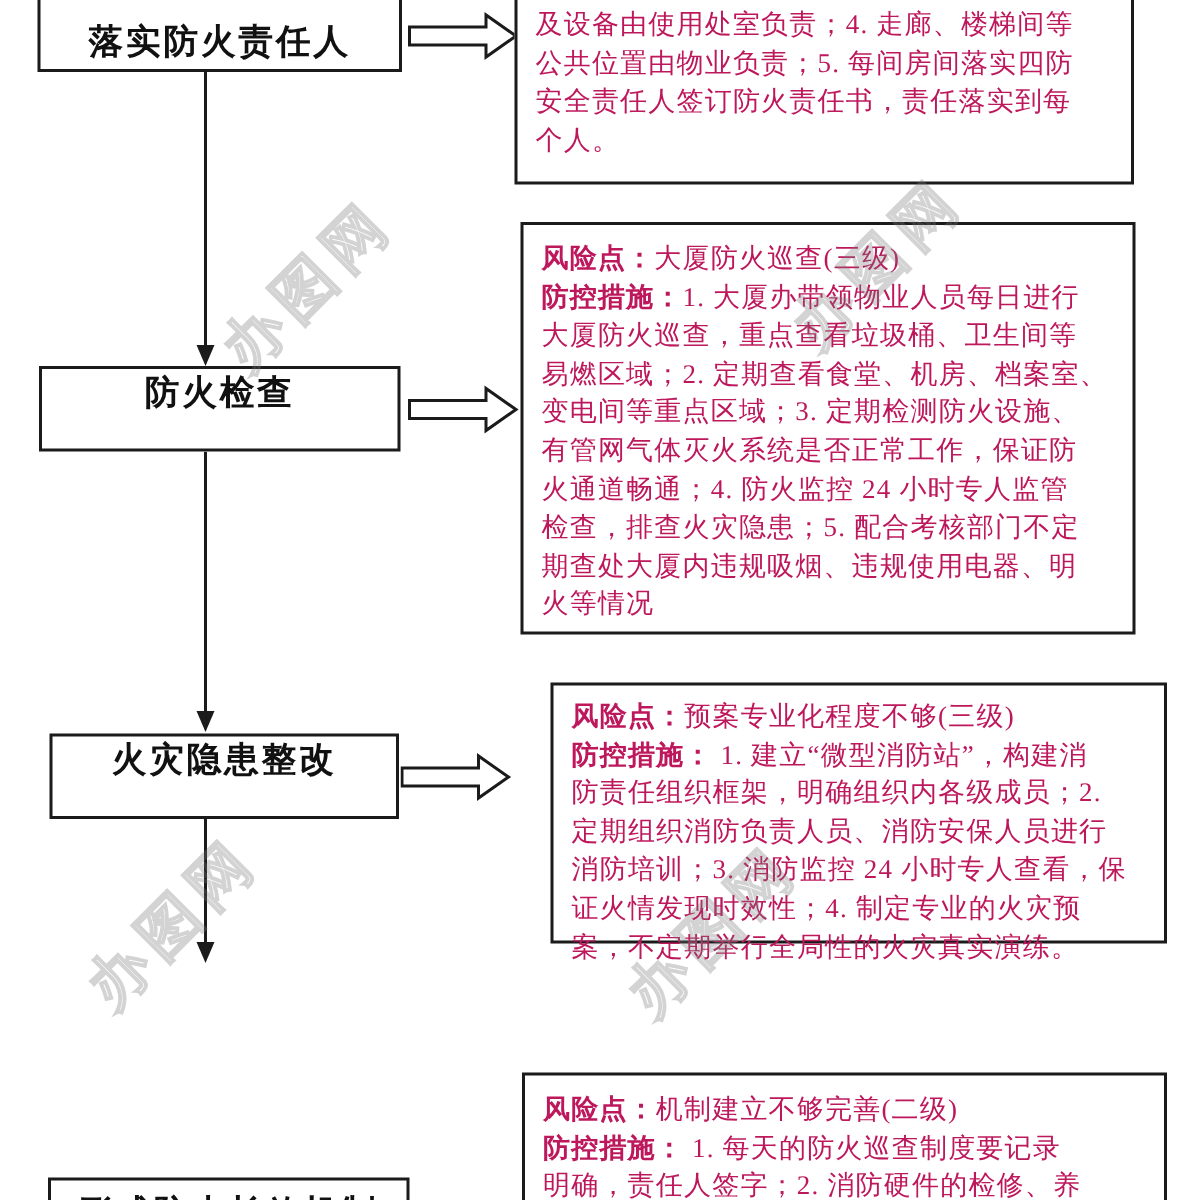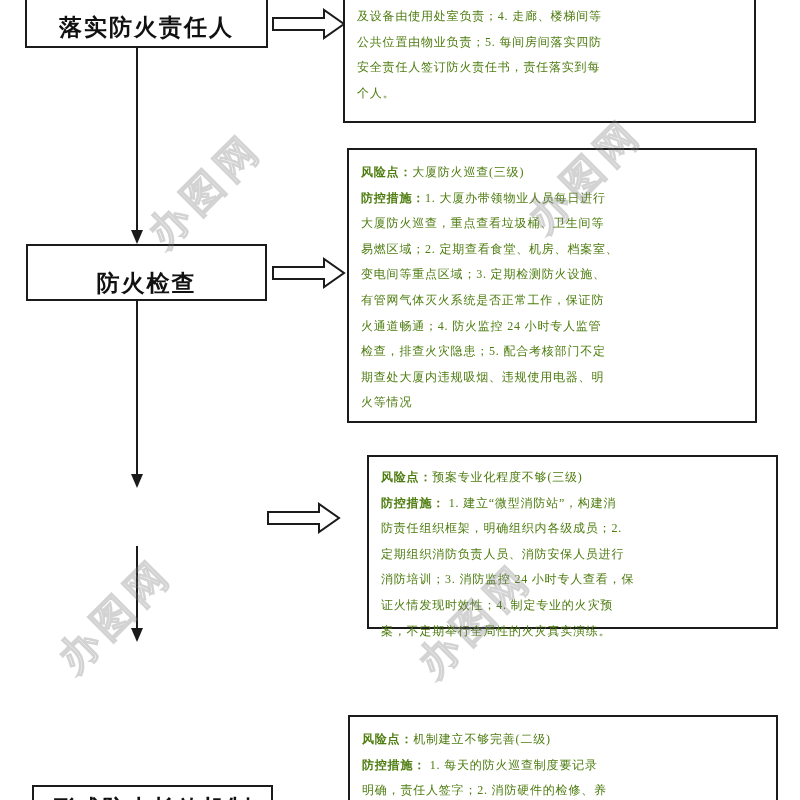--- a/index.html
+++ b/index.html
@@ -3,35 +3,35 @@
 <meta charset="utf-8">
 <style>
   * { margin:0; padding:0; box-sizing:border-box; }
   html,body { background:#ffffff; }
   body { font-family:"Liberation Serif","DejaVu Serif",serif; }
   .stage { position:relative; width:800px; height:800px; overflow:hidden; background:#fff; }
 
   
   .step {
     position:absolute; border:2px solid #1b1b1b; background:#fff;
-    display:flex; align-items:flex-end; justify-content:center;
+    display:flex; align-items:flex-start; justify-content:center;
     font-size:23px; font-weight:600; letter-spacing:2px; color:#111;
     z-index:2; text-align:center;
   }
   .step--clip-top { align-items:flex-end; padding-bottom:3px; }
   .step--clip-bottom { align-items:flex-start; padding-top:6px; }
 
   
   .risk-box {
     position:absolute; border:2px solid #1b1b1b; background:#fff;
     padding:10px 12px; z-index:2;
   }
   .risk-text {
-    font-size:12px; line-height:25.6px; letter-spacing:0.8px;
-    color:#4d7c0f;
+    font-size:18px; line-height:25.6px; letter-spacing:0.8px;
+    color:#be185d;
   }
   .risk-text span { white-space:pre-line; }
   .lbl { font-weight:bold; }
 
   .arrow { position:absolute; z-index:1; }
 
   
   .wm {
     position:absolute; z-index:5; pointer-events:none; white-space:nowrap;
     transform:translate(-50%,-50%) rotate(-45deg);
@@ -47,20 +47,23 @@
 <div class="stage">
 
   <div class="step step--clip-top" style="left:25px; top:-28px; width:243px; height:76px;">
     <span>落实防火责任人</span>
   </div>
 
   <div class="step" style="left:26px; top:244px; width:241px; height:57px;">
     <span>防火检查</span>
   </div>
 
+  <div class="step" style="left:33px; top:489px; width:233px; height:57px;">
+    <span>火灾隐患整改</span>
+  </div>
 
   <div class="step step--clip-bottom" style="left:32px; top:785px; width:241px; height:57px;">
     <span>形成防火长效机制</span>
   </div>
 
   <svg class="arrow" style="left:129px; top:48px;" width="16" height="196">
     <line x1="8" y1="0" x2="8" y2="183" stroke="#1b1b1b" stroke-width="2"></line>
     <polygon points="2,182 14,182 8,196" fill="#1b1b1b"></polygon>
   </svg>
 

